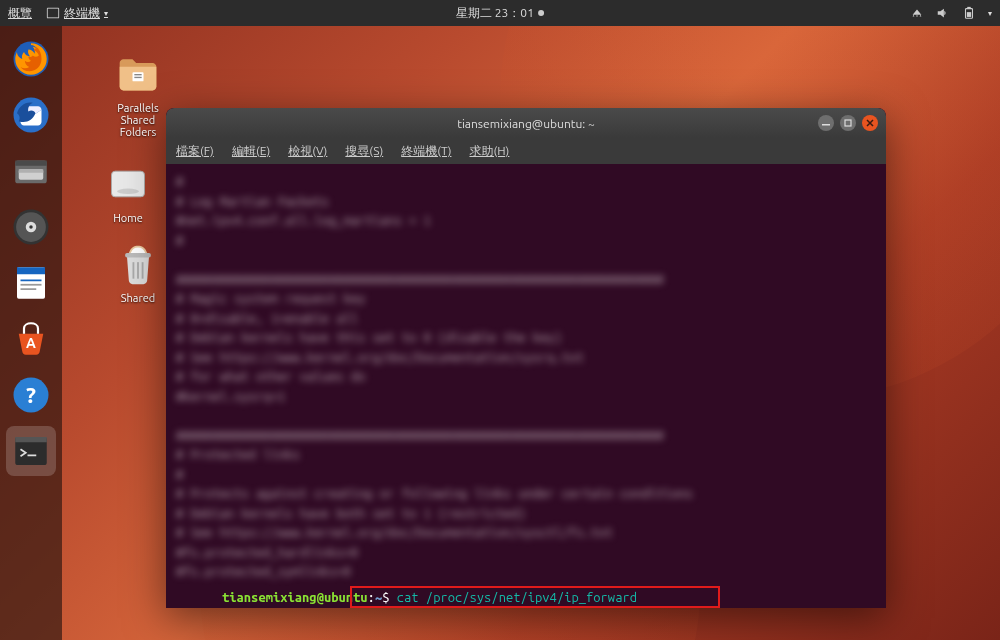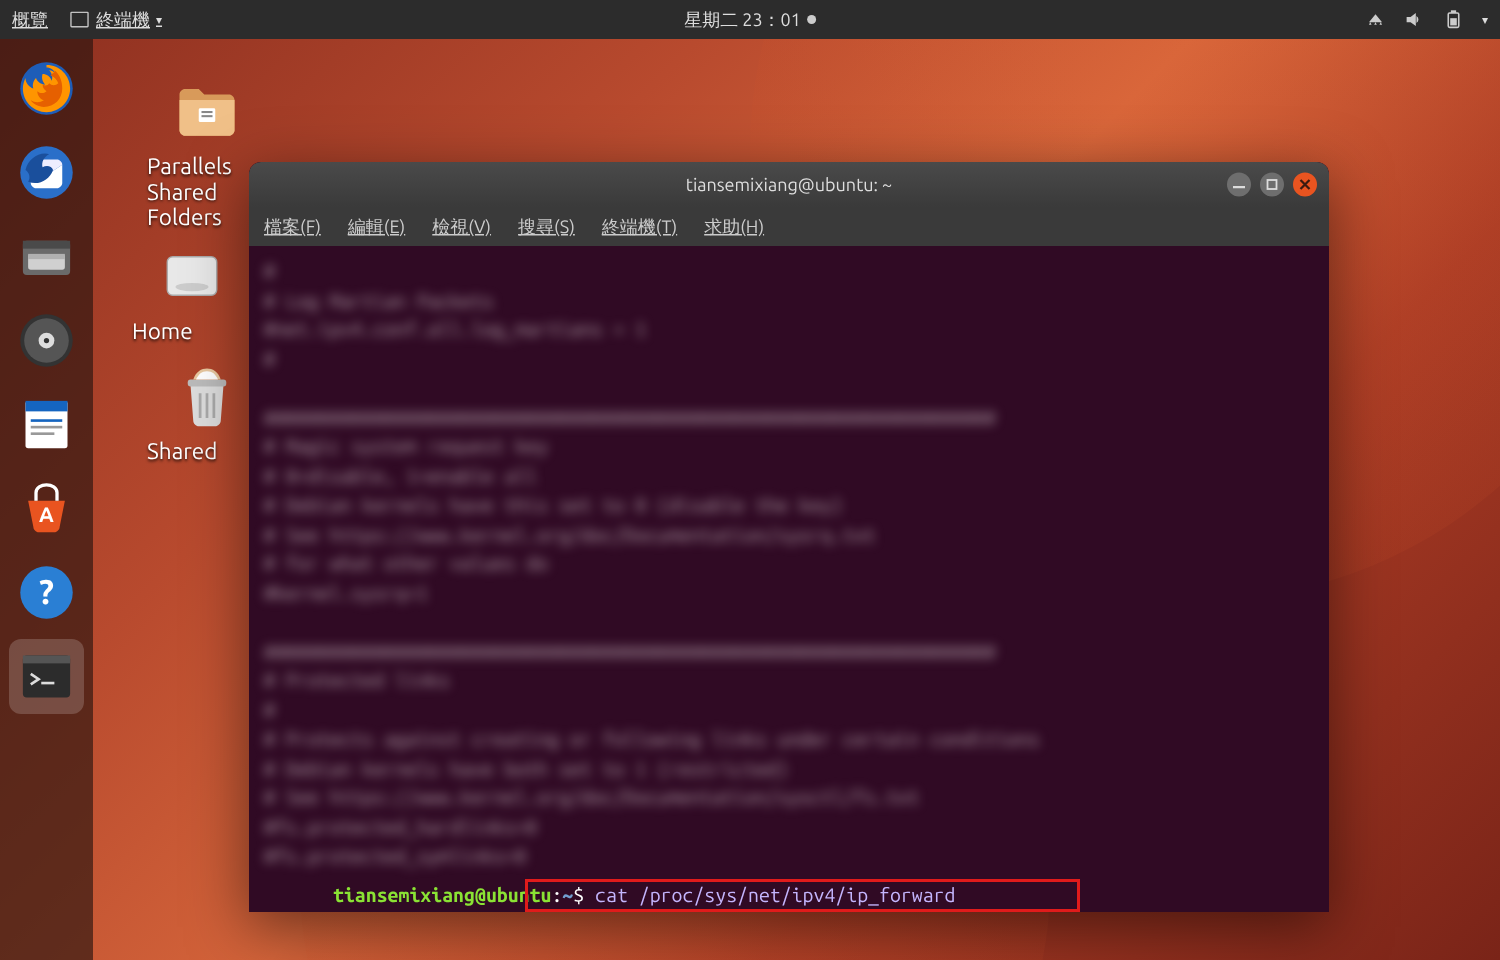--- a/index.html
+++ b/index.html
@@ -38,22 +38,22 @@
 .dock-item {
   width: 50px; height: 50px; border-radius: 8px;
   display: flex; align-items: center; justify-content: center;
   cursor: pointer; position: relative;
 }
 .dock-item.active { background: rgba(255,255,255,0.18); }
 .dock-icon { width: 42px; height: 42px; }
 
 
 .desktop-icon {
-  position: absolute; width: 80px; 
-  color: #fff; font-size: 15px; cursor: pointer;
+  position: absolute; width: 80px; text-align: center;
+  color: #fff; font-size: 11px; cursor: pointer;
   text-shadow: 0 1px 2px rgba(0,0,0,0.8);
 }
 .desktop-icon .icon-box {
   width: 48px; height: 48px; margin: 0 auto 4px;
   display: flex; align-items: center; justify-content: center;
 }
 
 
 .terminal-window {
   position: absolute; left: 166px; top: 108px; width: 720px; height: 500px;
@@ -93,21 +93,21 @@
 }
 .blurred-line { white-space: pre; opacity: 0.85; }
 .clear-area { position: relative; margin-top: 6px; }
 .highlight-box {
   position: absolute; border: 2px solid #e01b1b;
   left: 174px; top: -2px; width: 370px; height: 22px;
 }
 .prompt { color: #8ae234; font-weight: bold; margin-left: 46px; }
 .path { color: #729fcf; font-weight: bold; }
 .dollar { color: #fff; }
-.cmd { color: #c4b5fd; }
+.cmd { color: #14b8a6; }
 .output { color: #fff; }
 </style>
 </head>
 <body>
 
 <div class="bg-shape bg1"></div>
 <div class="bg-shape bg2"></div>
 
 <div class="topbar">
   <div class="left">

